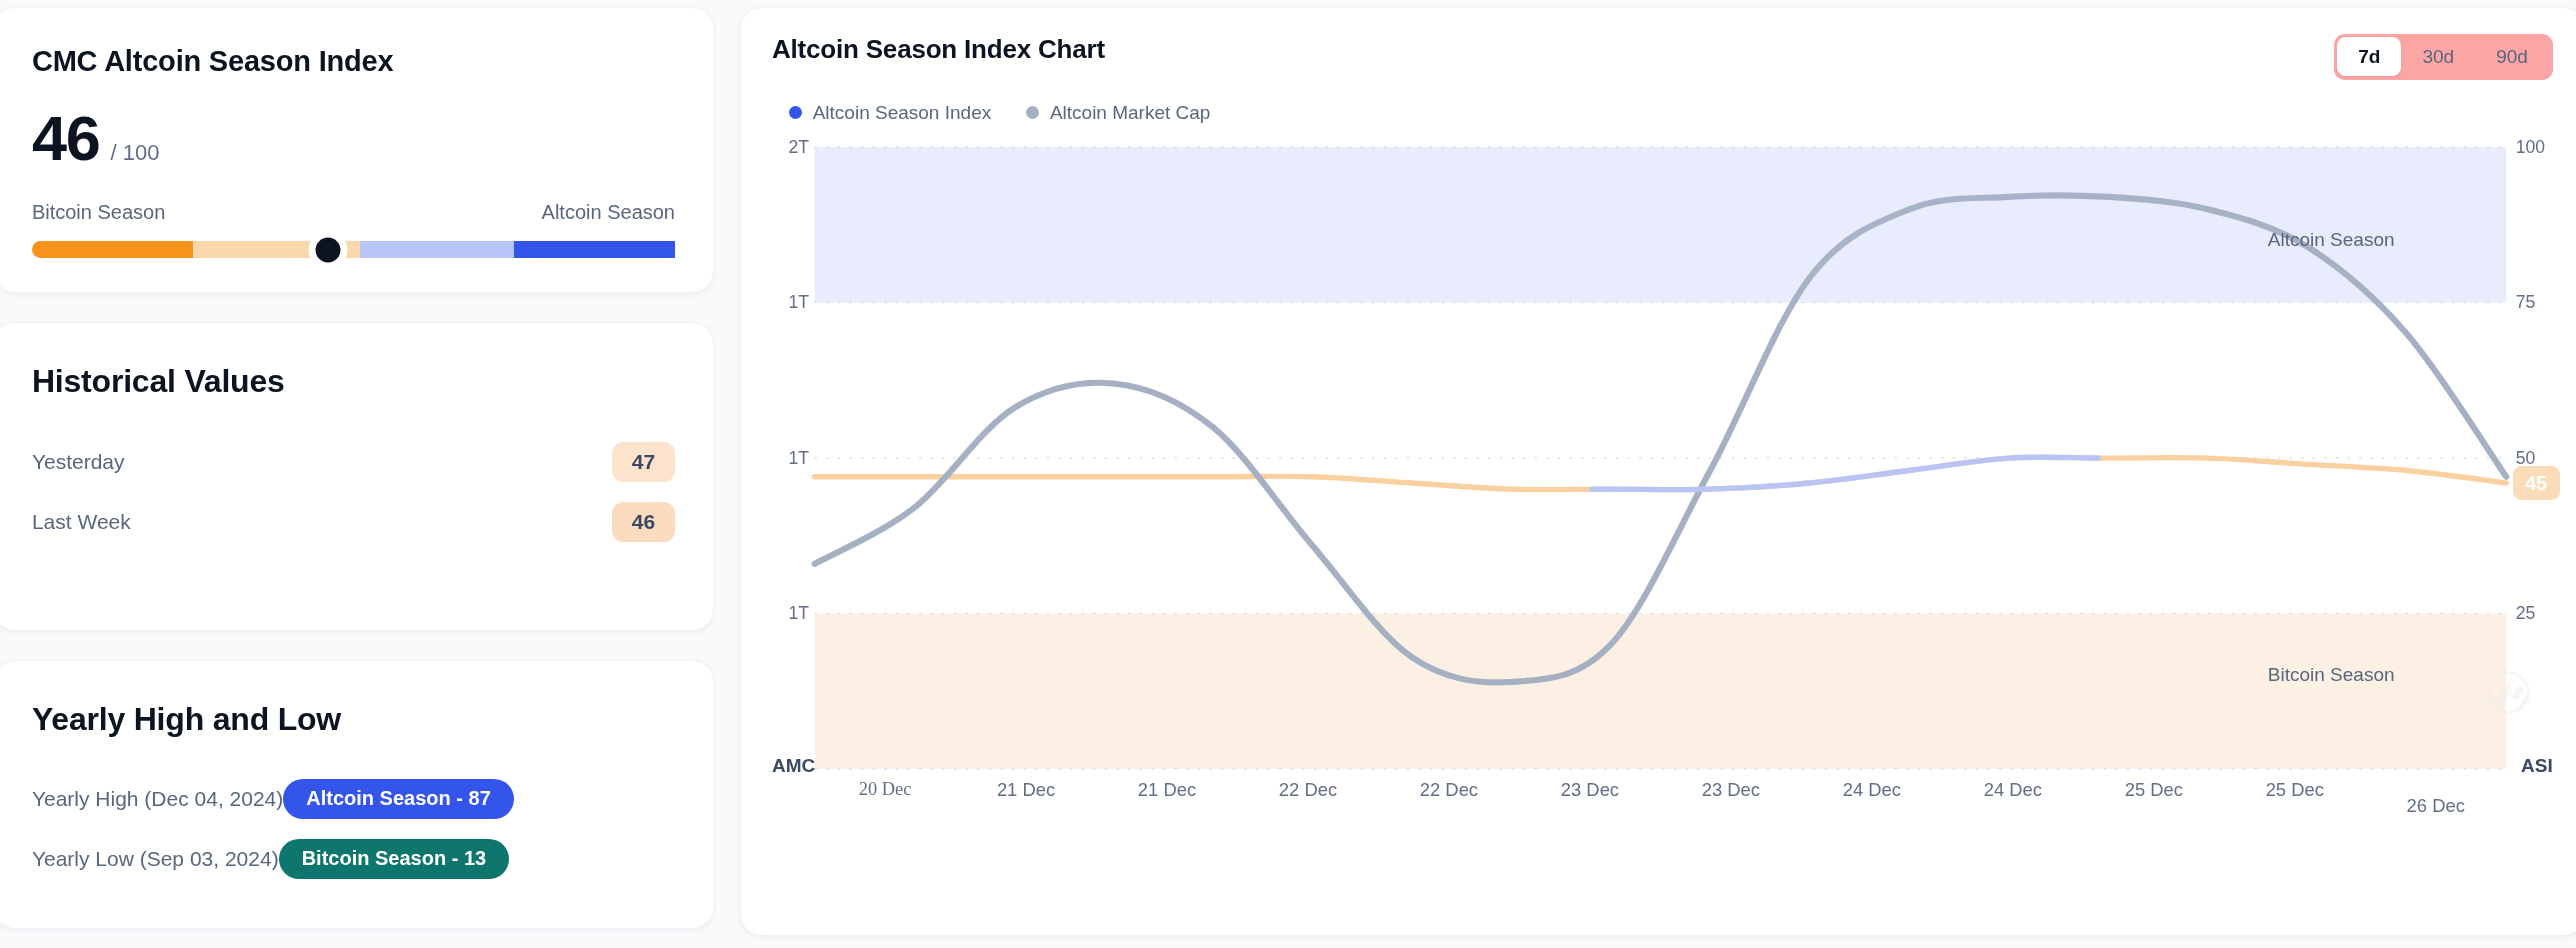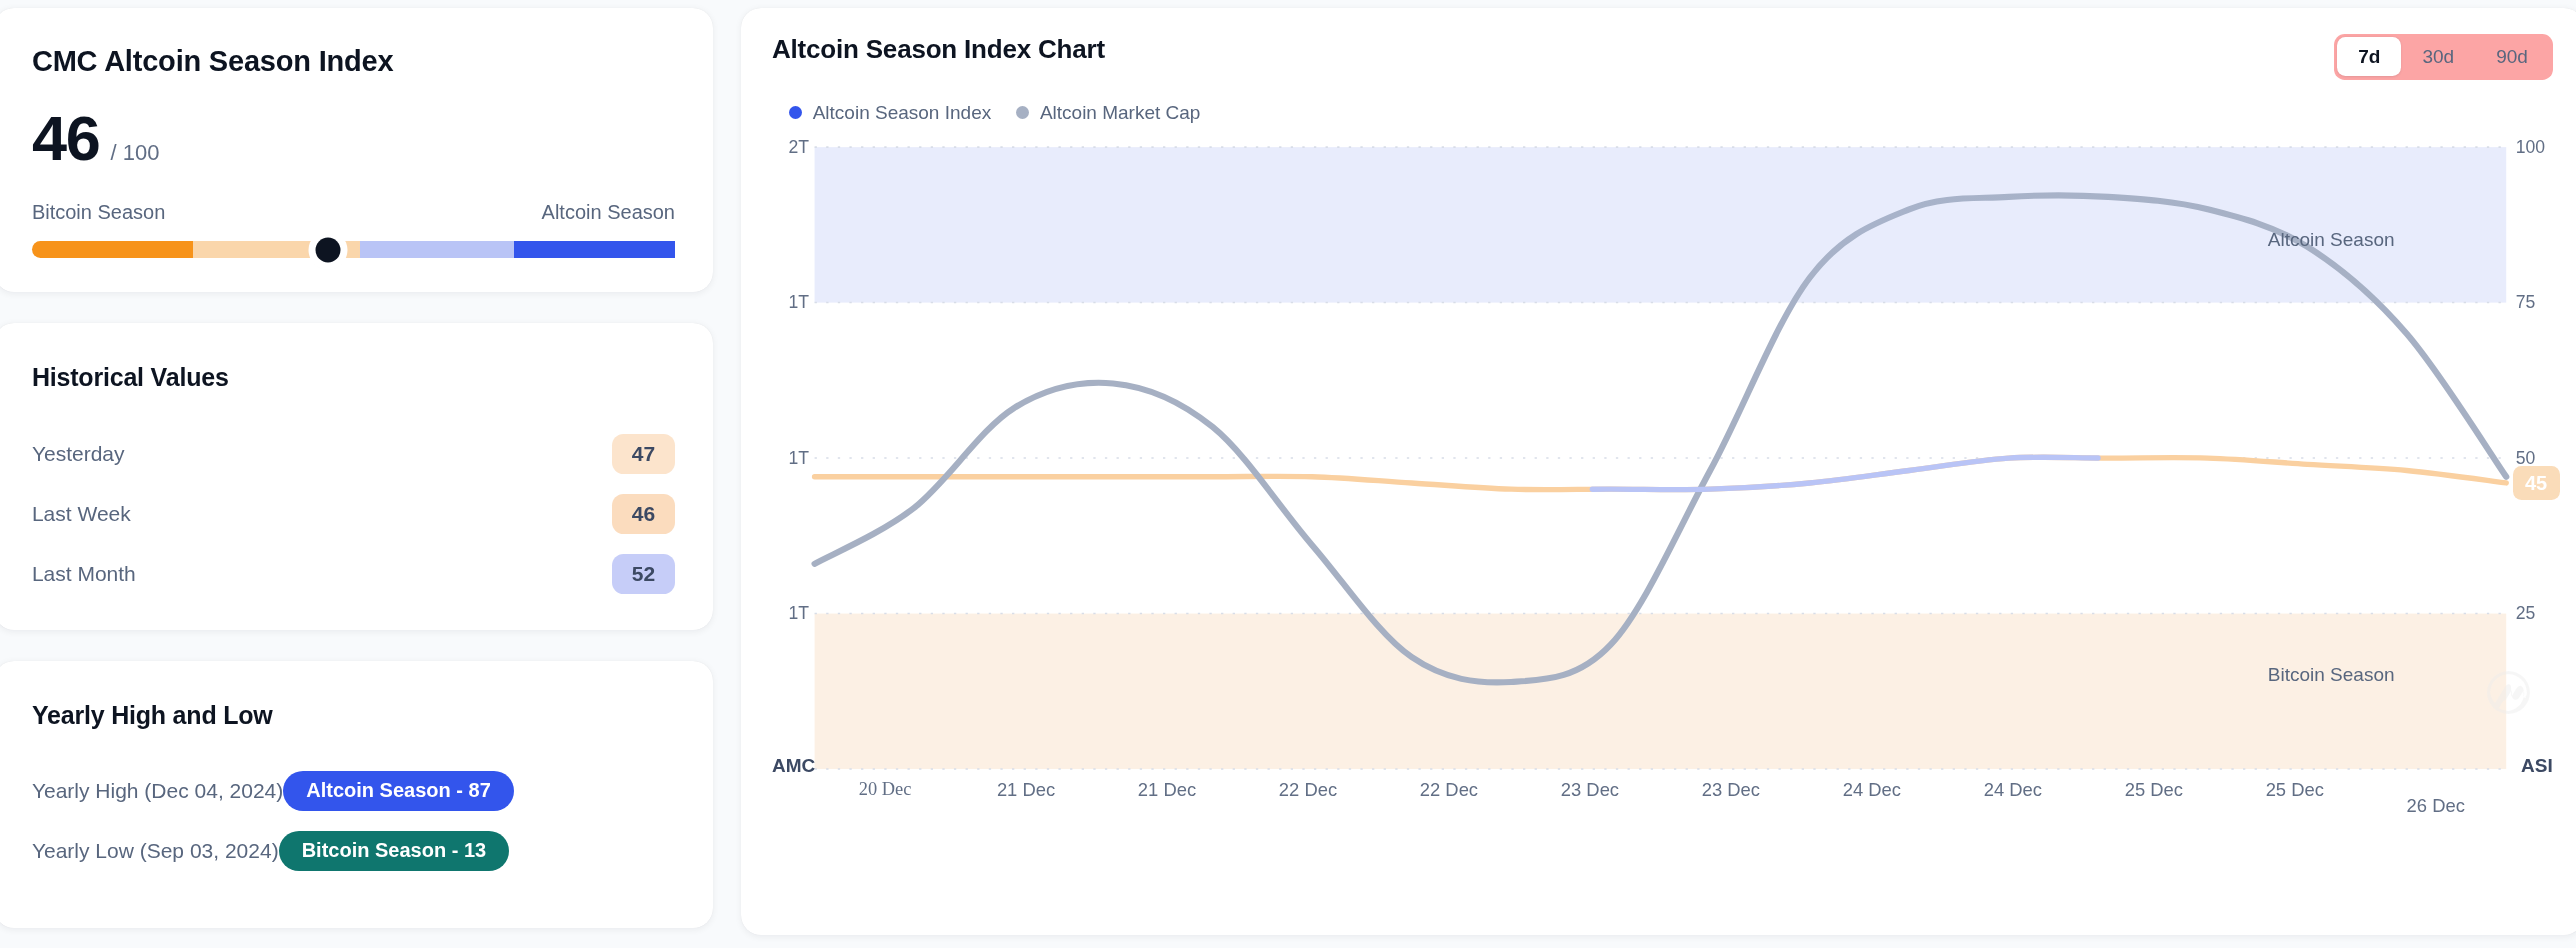--- a/index.html
+++ b/index.html
@@ -84,21 +84,21 @@
     width: 25px; height: 25px;
     border-radius: 50%;
     background: #0d1421;
     transform: translate(-50%, -50%);
     box-shadow: 0 0 0 7px #ffffff, 0 1.5px 6.1px rgba(0,0,0,0.18);
   }
 
   
   .card-hist { height: 307px; padding-top: 40px; }
   .sec-title {
-    font-size: 25px;
+    font-size: 32px;
     font-weight: 700;
     color: #0d1421;
     letter-spacing: -0.2px;
   }
   .hist-list { margin-top: 32px; }
   .hist-row {
     display: flex;
     align-items: center;
     justify-content: space-between;
     height: 60px;
@@ -181,21 +181,21 @@
   }
   .range-btn.active {
     background: #ffffff;
     color: #0d1421;
     font-weight: 700;
     box-shadow: 0 0.8px 2.3px rgba(18,24,40,0.10);
   }
   .legend {
     display: flex;
     align-items: center;
-    gap: 25px;
+    gap: 35px;
     margin-top: 21.5px;
     margin-left: 17px;
   }
   .legend-item { display: flex; align-items: center; gap: 10.7px; }
   .legend-dot { width: 13px; height: 13px; border-radius: 50%; }
   .legend-text { font-size: 19px; color: #58667e; }
 
   
   .plot-wrap {
     position: relative;
@@ -278,24 +278,20 @@
     <div class="card card-hist">
       <div class="sec-title">Historical Values</div>
       <div class="hist-list" id="histList">
           <div class="hist-row">
             <div class="hist-label">Yesterday</div>
             <div class="pill-val" style="background: rgb(252, 228, 204);">47</div>
           </div>
           <div class="hist-row">
             <div class="hist-label">Last Week</div>
             <div class="pill-val" style="background: rgb(251, 220, 190);">46</div>
-          </div>
-          <div class="hist-row">
-            <div class="hist-label">Last Month</div>
-            <div class="pill-val" style="background: rgb(198, 205, 248);">52</div>
           </div>
         </div>
     </div>
 
     <div class="card card-year">
       <div class="sec-title">Yearly High and Low</div>
       <div class="year-list" id="yearList">
           <div class="year-row">
             <div class="year-label">Yearly High (Dec 04, 2024)</div>
             <div class="year-badge" style="background: rgb(51, 85, 236);">Altcoin Season - 87</div>

